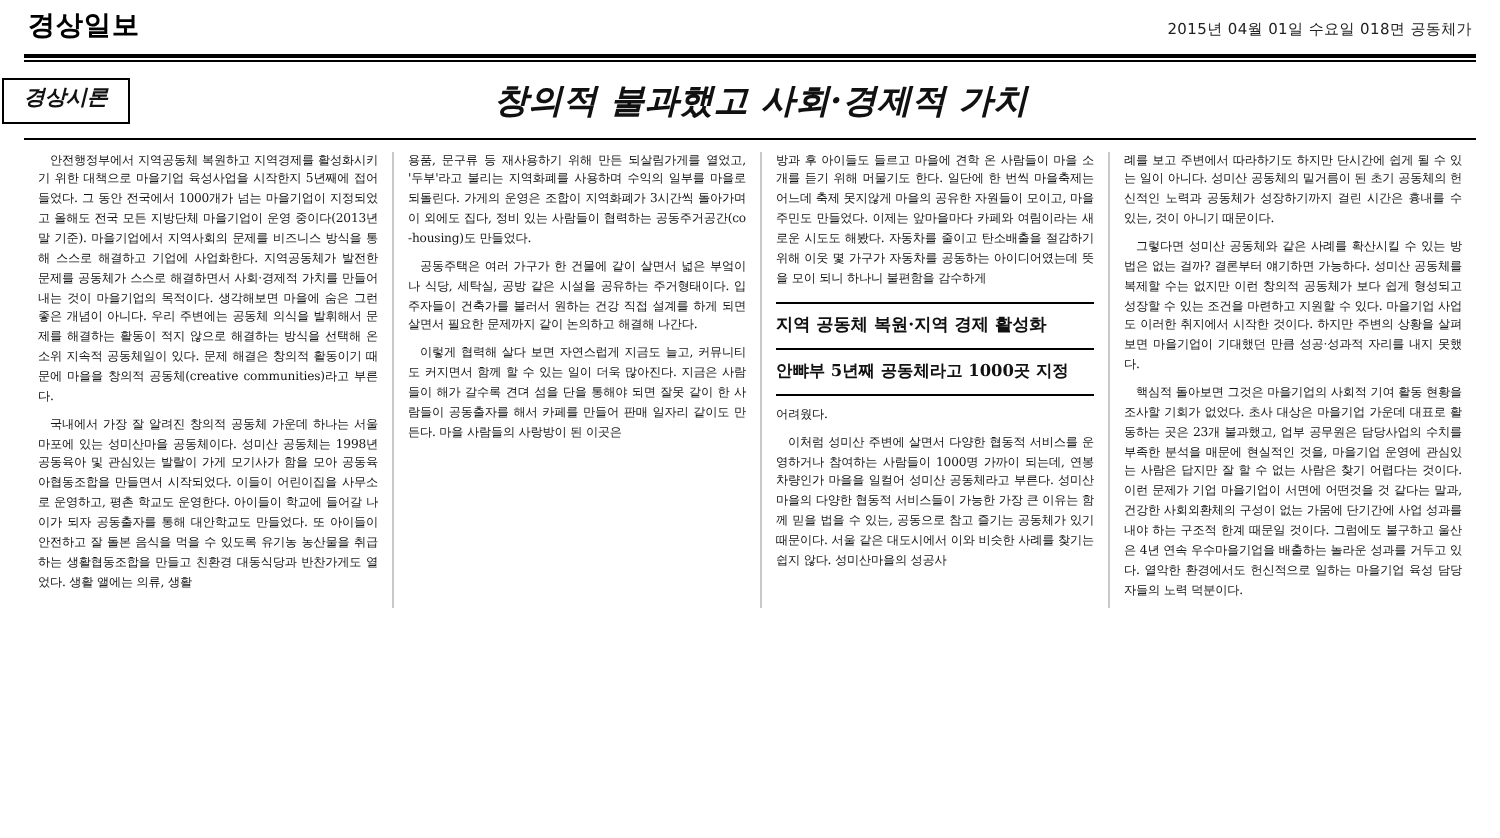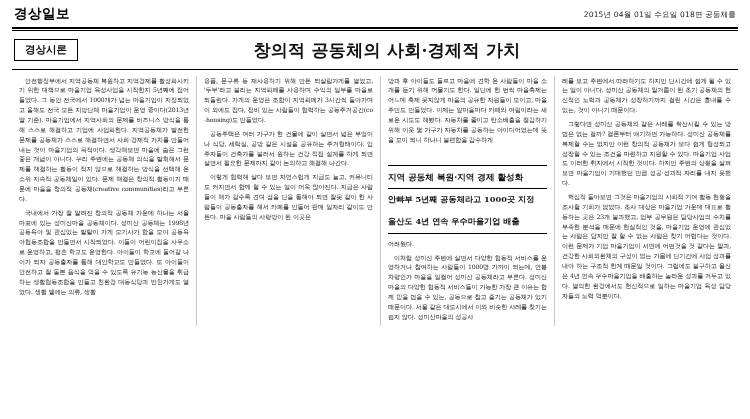--- a/index.html
+++ b/index.html
@@ -46,22 +46,22 @@
     margin: 3px 12px 0 12px;
   }
   .rule-thin {
     height: 1px;
     background: #000;
     margin: 1px 12px 0 12px;
   }
   
   .headline-band {
     display: flex;
-    align-items: center;
-    padding: 8px 14px 7px 14px;
+    padding: 8px 14px 7px 1px;
+    font-style: italic;
   }
   .kicker {
     border: 1px solid #000;
     font-family: "DejaVu Serif", "Liberation Serif", serif;
     font-weight: bold;
     font-size: 10.5px;
     padding: 4px 10px 5px 10px;
     white-space: nowrap;
     line-height: 1;
   }
@@ -174,49 +174,49 @@
     font-family: "DejaVu Serif", "Liberation Serif", serif;
     font-size: 6px;
     line-height: 1.3;
     text-align: center;
     margin-top: 3px;
   }
   .caption .name { font-weight: bold; font-size: 7px; display: block; }
   .caption .affil { font-size: 5.4px; display: block; margin-top: 1px; color: #222; }
   
   .subhead-box {
-    margin: 20px 0 5px 0;
+    margin: 6px 0 5px 0;
   }
   .subhead-rule-top { height: 1px; background: #000; }
   .subhead-rule-bot { height: 1px; background: #000; }
   .subhead {
     font-family: "DejaVu Serif", "Liberation Serif", serif;
     font-weight: bold;
     font-size: 8.6px;
     line-height: 1.45;
     padding: 5px 0 5px 0;
     text-align: left;
   }
   .subhead.small { font-size: 8.2px; }
 </style>
 </head>
 <body>
 
 <div class="page">
 
   <div class="masthead">
     <div class="masthead-title">경상일보</div>
-    <div class="masthead-meta">2015년  04월  01일  수요일  018면   공동체를</div>
+    <div class="masthead-meta">2015년  04월  01일  수요일  018면   공동체가</div>
   </div>
   <div class="rule-thick"></div>
   <div class="rule-thin"></div>
 
   <div class="headline-band">
     <div class="kicker">경상시론</div>
-    <div class="headline">창의적 공동체의 사회·경제적 가치</div>
+    <div class="headline">창의적 불과했고 사회·경제적 가치</div>
   </div>
   <div class="rule-head"></div>
 
   <div class="columns">
 
     <div class="col col-1">
       <p class="body indent">안전행정부에서 지역공동체 복원하고 지역경제를 활성화시키기 위한 대책으로 마을기업 육성사업을 시작한지 5년째에 접어들었다. 그 동안 전국에서 1000개가 넘는 마을기업이 지정되었고 올해도 전국 모든 지방단체 마을기업이 운영 중이다(2013년 말 기준). 마을기업에서 지역사회의 문제를 비즈니스 방식을 통해 스스로 해결하고 기업에 사업화한다. 지역공동체가 발전한 문제를 공동체가 스스로 해결하면서 사회·경제적 가치를 만들어내는 것이 마을기업의 목적이다. 생각해보면 마을에 숨은 그런 좋은 개념이 아니다. 우리 주변에는 공동체 의식을 발휘해서 문제를 해결하는 활동이 적지 않으로 해결하는 방식을 선택해 온 소위 지속적 공동체일이 있다. 문제 해결은 창의적 활동이기 때문에 마을을 창의적 공동체(creative communities)라고 부른다.</p>
       <p class="body indent">국내에서 가장 잘 알려진 창의적 공동체 가운데 하나는 서울 마포에 있는 성미산마을 공동체이다. 성미산 공동체는 1998년 공동육아 및 관심있는 발랄이 가게 모기사가 함을 모아 공동육아협동조합을 만들면서 시작되었다. 이들이 어린이집을 사무소로 운영하고, 평촌 학교도 운영한다. 아이들이 학교에 들어갈 나이가 되자 공동출자를 통해 대안학교도 만들었다. 또 아이들이 안전하고 잘 돌본 음식을 먹을 수 있도록 유기농 농산물을 취급하는 생활협동조합을 만들고 친환경 대동식당과 반찬가게도 열었다. 생활 앨에는 의류, 생활</p>
     </div>
 
@@ -227,21 +227,20 @@
     </div>
 
     <div class="col col-3">
       <p class="body">방과 후 아이들도 들르고 마을에 견학 온 사람들이 마을 소개를 듣기 위해 머물기도 한다. 일단에 한 번씩 마을축제는 어느데 축제 못지않게 마을의 공유한 자원들이 모이고, 마을주민도 만들었다. 이제는 앞마을마다 카페와 여림이라는 새로운 시도도 해봤다. 자동차를 줄이고 탄소배출을 절감하기 위해 이웃 몇 가구가 자동차를 공동하는 아이디어였는데 뜻을 모이 되니 하나니 불편함을 감수하게</p>
 
       <div class="subhead-box">
         <div class="subhead-rule-top"></div>
         <div class="subhead">지역 공동체 복원·지역 경제 활성화</div>
         <div class="subhead-rule-bot"></div>
         <div class="subhead small">안뺘부 5년째 공동체라고 1000곳 지정</div>
-        <div class="subhead small">울산도 4년 연속 우수마을기업 배출</div>
         <div class="subhead-rule-bot"></div>
       </div>
 
       <p class="body">어려웠다.</p>
       <p class="body indent">이처럼 성미산 주변에 살면서 다양한 협동적 서비스를 운영하거나 참여하는 사람들이 1000명 가까이 되는데, 연봉차량인가 마을을 일컬어 성미산 공동체라고 부른다. 성미산 마을의 다양한 협동적 서비스들이 가능한 가장 큰 이유는 함께 믿을 법을 수 있는, 공동으로 참고 즐기는 공동체가 있기 때문이다. 서울 같은 대도시에서 이와 비슷한 사례를 찾기는 쉽지 않다. 성미산마을의 성공사</p>
     </div>
 
     <div class="col col-4">
       <p class="body">례를 보고 주변에서 따라하기도 하지만 단시간에 쉽게 될 수 있는 일이 아니다. 성미산 공동체의 밑거름이 된 초기 공동체의 헌신적인 노력과 공동체가 성장하기까지 걸린 시간은 흉내를 수 있는, 것이 아니기 때문이다.</p>
       <p class="body indent">그렇다면 성미산 공동체와 같은 사례를 확산시킬 수 있는 방법은 없는 걸까? 결론부터 얘기하면 가능하다. 성미산 공동체를 복제할 수는 없지만 이런 창의적 공동체가 보다 쉽게 형성되고 성장할 수 있는 조건을 마련하고 지원할 수 있다. 마을기업 사업도 이러한 취지에서 시작한 것이다. 하지만 주변의 상황을 살펴보면 마을기업이 기대했던 만큼 성공·성과적 자리를 내지 못했다.</p>

